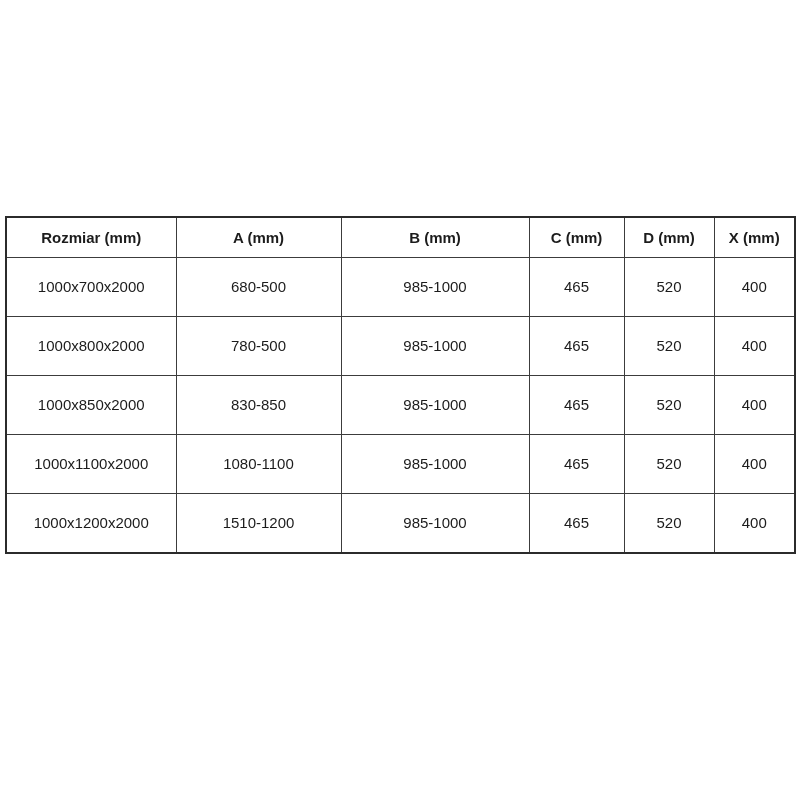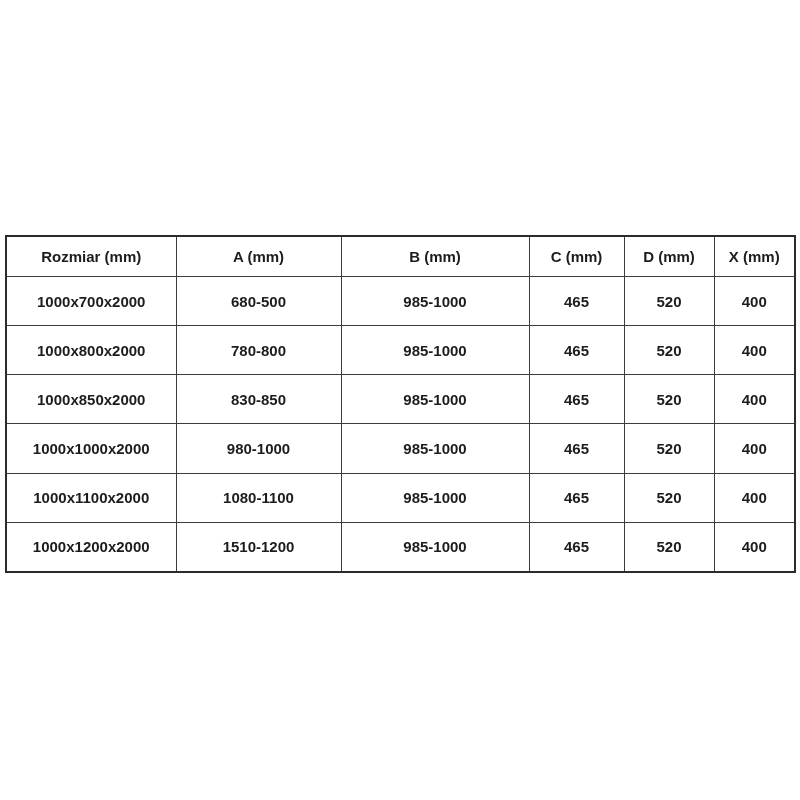--- a/index.html
+++ b/index.html
@@ -10,21 +10,21 @@
     width: 800px;
     height: 800px;
     background: #ffffff;
     position: relative;
     font-family: "Liberation Sans", sans-serif;
     overflow: hidden;
   }
   .table-wrap {
     position: absolute;
     left: 5px;
-    top: 235px;
+    top: 216px;
     width: 790px;
     height: 338px;
   }
   table.size-table {
     border-collapse: collapse;
     table-layout: fixed;
     width: 790px;
     height: 338px;
     background: #ffffff;
     border: 2px solid #2b2b2b;
@@ -38,21 +38,21 @@
     font-size: 15px;
     padding: 0;
     overflow: hidden;
     white-space: nowrap;
   }
   table.size-table th {
     font-weight: bold;
     height: 39px;
   }
   table.size-table td {
-    font-weight: bold;
+    font-weight: normal;
     height: 37px;
     margin-left: 24px;
   }
 </style>
 </head>
 <body>
 
 <div class="table-wrap">
   <table class="size-table">
     <colgroup>
@@ -77,37 +77,29 @@
         <tr>
           <td>1000x700x2000</td>
           <td>680-500</td>
           <td>985-1000</td>
           <td>465</td>
           <td>520</td>
           <td>400</td>
         </tr>
         <tr>
           <td>1000x800x2000</td>
-          <td>780-800</td>
+          <td>780-500</td>
           <td>985-1000</td>
           <td>465</td>
           <td>520</td>
           <td>400</td>
         </tr>
         <tr>
           <td>1000x850x2000</td>
           <td>830-850</td>
-          <td>985-1000</td>
-          <td>465</td>
-          <td>520</td>
-          <td>400</td>
-        </tr>
-        <tr>
-          <td>1000x1000x2000</td>
-          <td>980-1000</td>
           <td>985-1000</td>
           <td>465</td>
           <td>520</td>
           <td>400</td>
         </tr>
         <tr>
           <td>1000x1100x2000</td>
           <td>1080-1100</td>
           <td>985-1000</td>
           <td>465</td>

